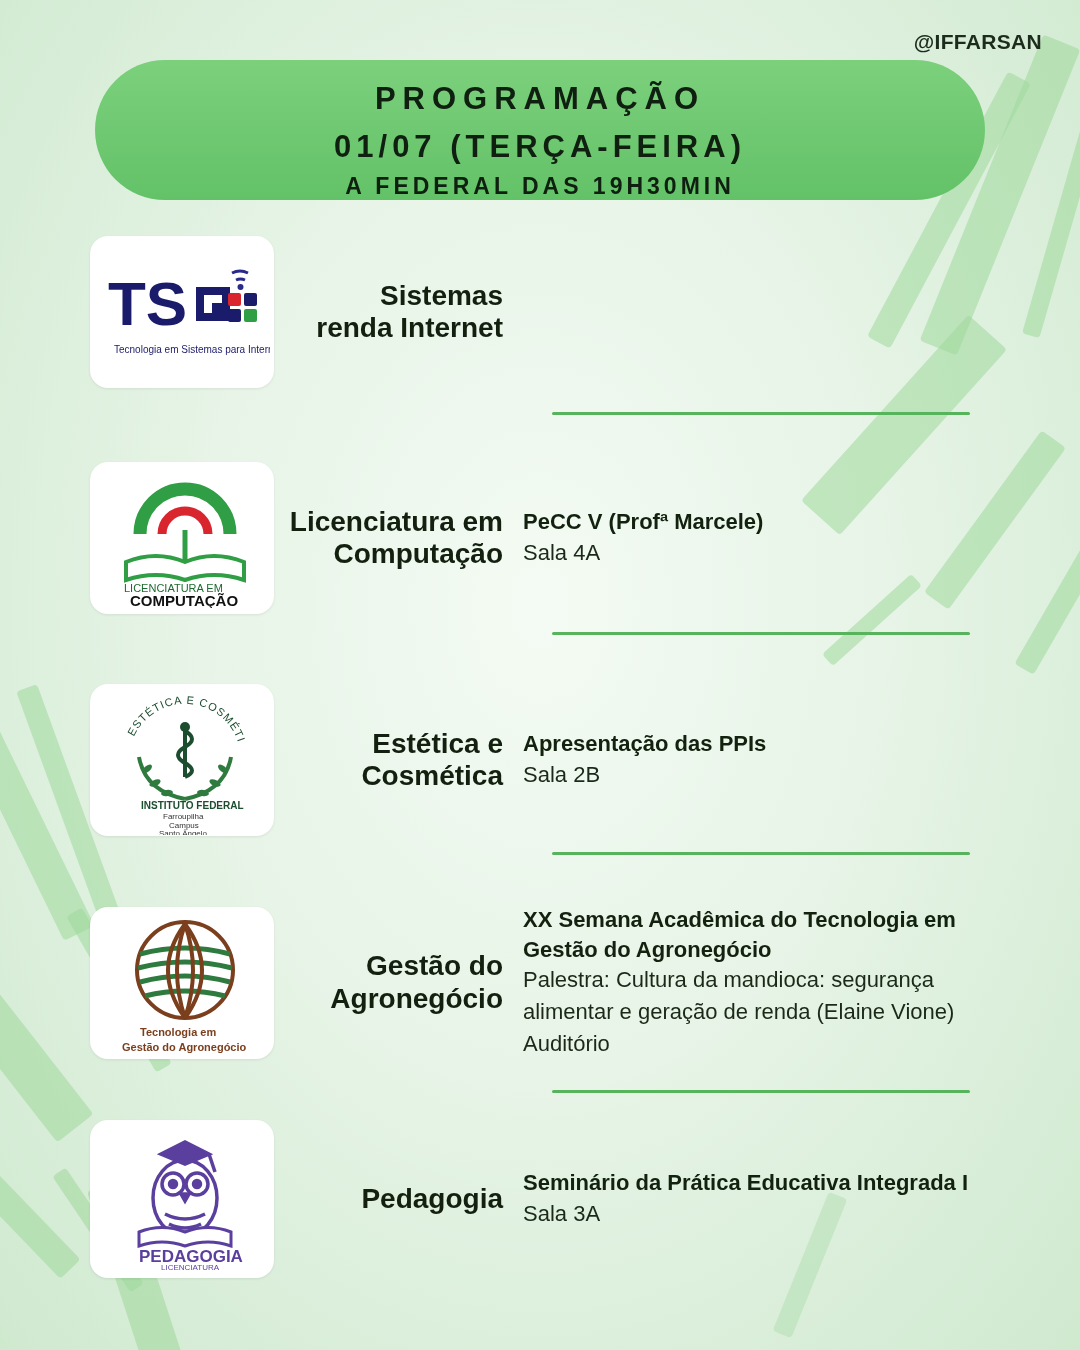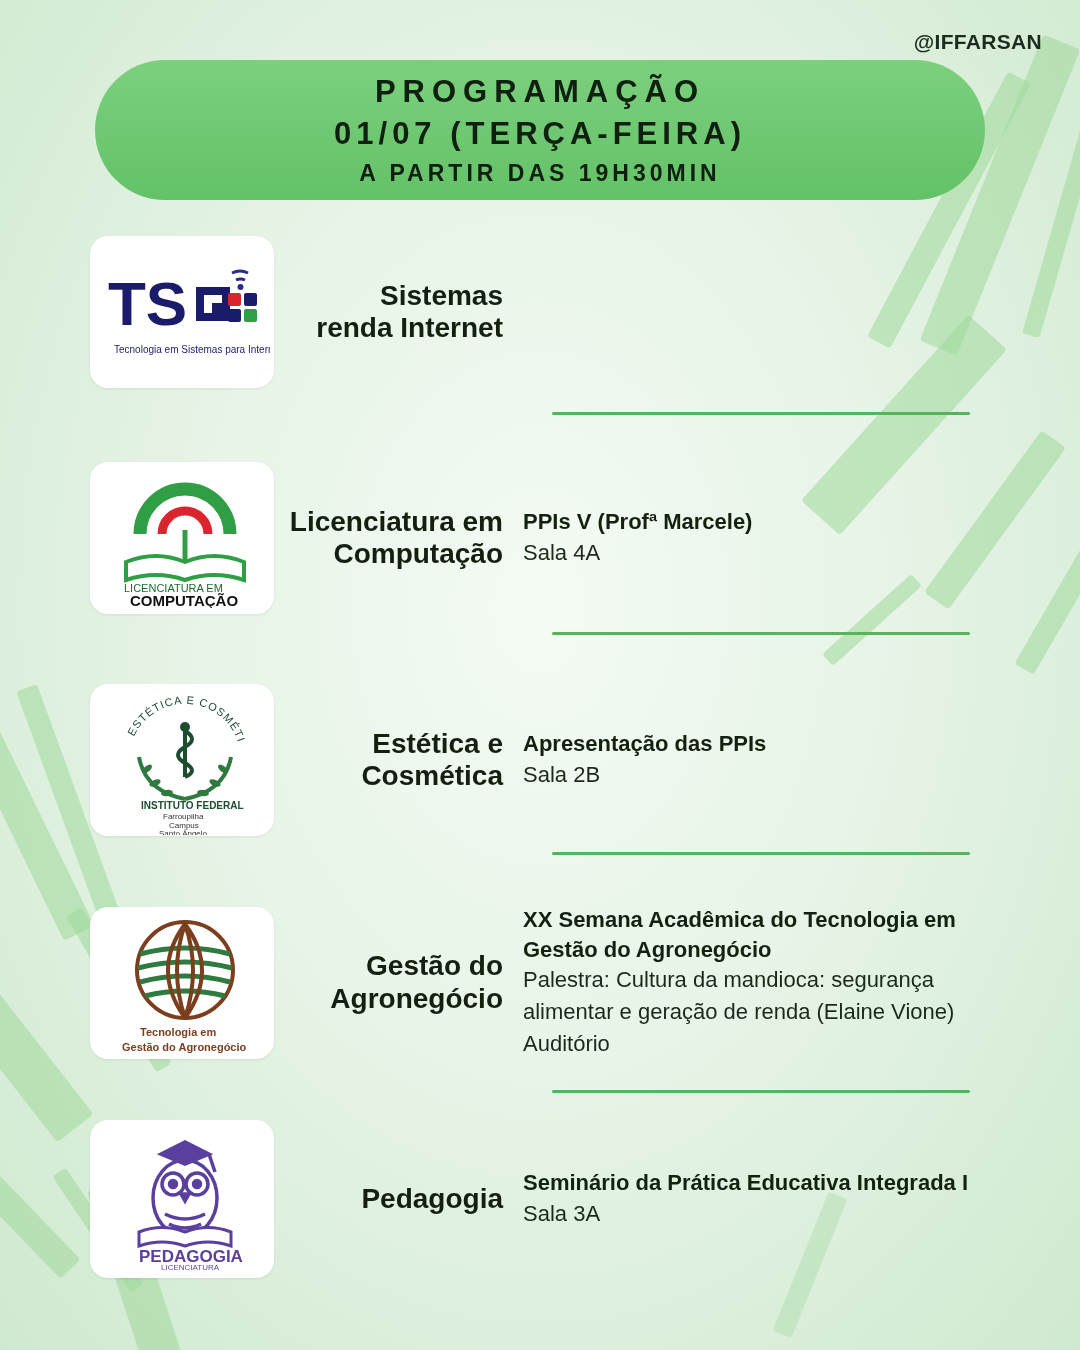--- a/index.html
+++ b/index.html
@@ -49,26 +49,26 @@
     font-size:21px; font-weight:bold; color:#1c2b1c;
     letter-spacing:.3px;
   }
 
   
   .banner {
     position:absolute; left:95px; top:60px;
     width:890px; height:140px;
     background: linear-gradient(180deg,#7cd07c 0%, #63c268 100%);
     border-radius:70px;
-    display:flex; flex-direction:column; align-items:center; justify-content:center;
+    display:flex; flex-direction:column; align-items:center; justify-content:flex-end;
     color:#0f1f10;
     text-align:center;
   }
   .banner .l1t { font-size:31px; font-weight:bold; letter-spacing:7px; }
-  .banner .l2t { font-size:31px; font-weight:bold; letter-spacing:5px; margin-top:6px;}
+  .banner .l2t { font-size:31px; font-weight:bold; letter-spacing:5px; margin-top:12px;}
   .banner .l3t { font-size:23px; font-weight:bold; letter-spacing:4px; margin-top:8px;}
 
   
   .row {
     position:absolute;
     left:90px; width:900px;
     display:flex; align-items:center;
   }
   .logo-card {
     width:184px; height:152px;
@@ -121,21 +121,21 @@
     <div class="ray b2"></div>
 </div>
 
 <div class="page">
 
   <div class="handle">@IFFARSAN</div>
 
   <div class="banner">
     <div class="l1t">PROGRAMAÇÃO</div>
     <div class="l2t">01/07 (TERÇA-FEIRA)</div>
-    <div class="l3t">A PARTIR DAS 19H30MIN</div>
+    <div class="l3t">A FEDERAL DAS 19H30MIN</div>
   </div>
 
   <div class="row" style="top:236px;">
     <div class="logo-card">
       <svg class="logo-svg" width="170" height="130" viewBox="0 0 170 130">
         <text x="8" y="78" font-family="Liberation Sans, sans-serif" font-size="62" font-weight="bold" fill="#1b1b6b">TS</text>
         <rect x="96" y="40" width="34" height="34" fill="#1b1b6b"></rect>
         <rect x="104" y="48" width="18" height="18" fill="#ffffff"></rect>
         <rect x="112" y="56" width="10" height="10" fill="#1b1b6b"></rect>
         <g fill="#2a2a8a">
@@ -167,21 +167,21 @@
         <path d="M26 94 q30 -12 59 0 q29 -12 59 0 l0 18 q-30 -10 -59 0 q-29 -10 -59 0 z" fill="#ffffff" stroke="#2f9e44" stroke-width="4"></path>
         <text x="24" y="124" font-family="Liberation Sans, sans-serif" font-size="11" fill="#1b6b2e">LICENCIATURA EM</text>
         <text x="30" y="138" font-family="Liberation Sans, sans-serif" font-size="15" font-weight="bold" fill="#111111">COMPUTAÇÃO</text>
       </svg>
     </div>
     <div class="course-name">
       <span>Licenciatura em</span><br>
       <span>Computação</span>
     </div>
     <div class="details">
-      <div class="title">PPIs V (Profª Marcele)</div>
+      <div class="title">PeCC V (Profª Marcele)</div>
       <div class="sub">Sala 4A</div>
     </div>
   </div>
   <div class="divider" style="left:552px; top:632px; width:418px;"></div>
 
   <div class="row" style="top:684px;">
     <div class="logo-card">
       <svg class="logo-svg" width="160" height="150" viewBox="0 0 160 150">
         <path id="arcpath" d="M26 60 a56 56 0 0 1 108 0" fill="none"></path>
         <text font-family="Liberation Sans, sans-serif" font-size="11" fill="#1b4d2e" letter-spacing="1">

